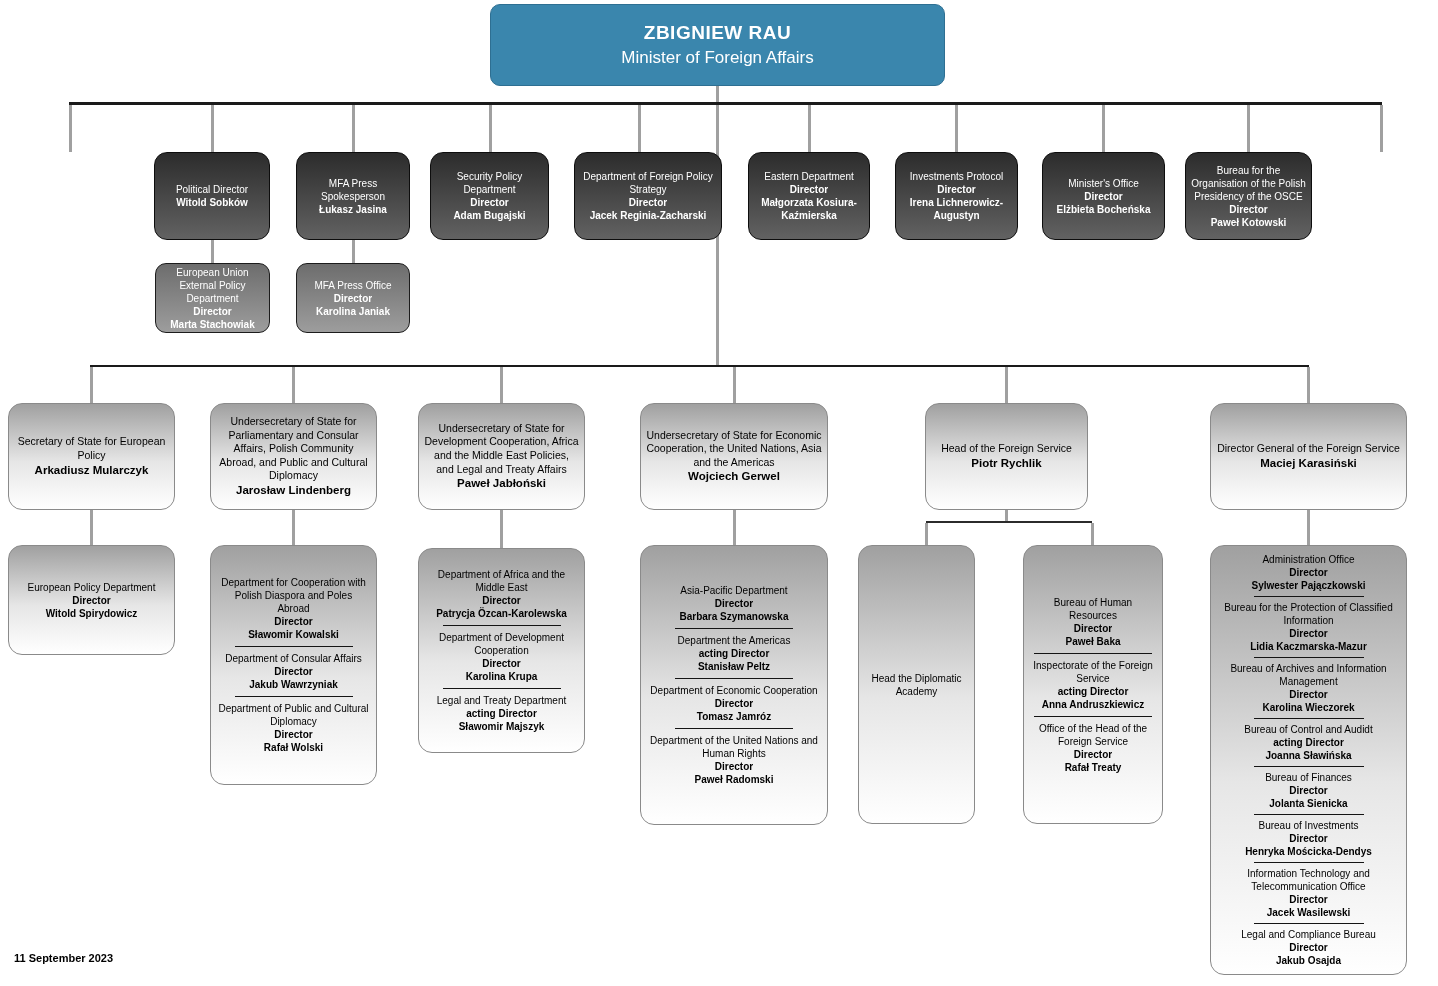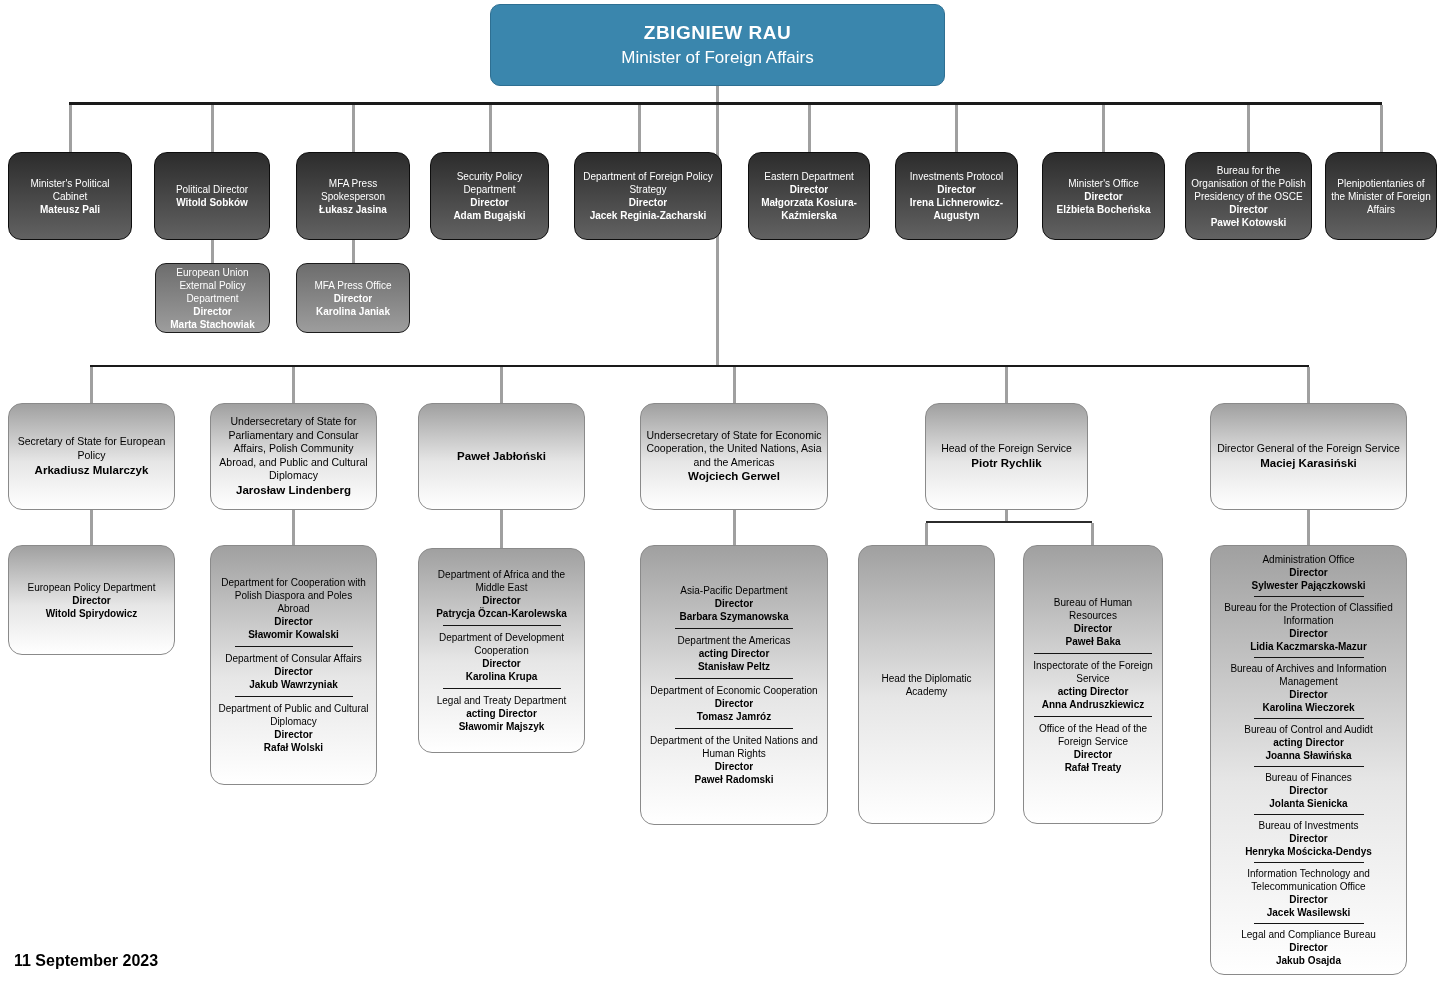--- a/index.html
+++ b/index.html
@@ -44,21 +44,21 @@
   .unit{font-weight:normal;}
   .person{font-weight:bold;}
   .sec{padding:0 2px;}
   .divider{width:118px;height:0;border-top:1.5px solid #141414;margin:5px auto;}
   .t3-tall .divider{margin:4px auto;width:110px;}
   
   .hline{position:absolute;background:#1a1a1a;height:3px;}
   .hline2{position:absolute;background:#2b2b2b;height:2px;}
   .vline{position:absolute;background:#a0a0a0;width:3px;}
   .date{
-    position:absolute;left:14px;top:952px;font-size:16px;font-weight:bold;color:#000;
+    position:absolute;left:14px;top:952px;font-size:11px;font-weight:bold;color:#000;
   }
 </style>
 </head>
 <body>
 
 <div id="canvas">
 
   <div class="vline" style="left:716px;top:86px;height:281px"></div>
   <div class="hline" style="left:69px;top:102px;width:1313px"></div>
   <div class="vline" style="left:69px;top:105px;height:47px"></div>
@@ -90,24 +90,20 @@
   <div class="vline" style="left:1005px;top:508px;height:14px"></div>
   <div class="hline2" style="left:926px;top:521px;width:166px"></div>
   <div class="vline" style="left:925px;top:523px;height:22px"></div>
   <div class="vline" style="left:1091px;top:523px;height:22px"></div>
 
   <div class="box minister">
     <div class="m-name">ZBIGNIEW RAU</div>
     <div class="m-role">Minister of Foreign Affairs</div>
   </div>
 
-  <div class="box dark t1" style="left:8px;width:124px">
-    <div class="unit">Minister's Political Cabinet</div>
-    <div class="person">Mateusz Pali</div>
-  </div>
   <div class="box dark t1" style="left:154px;width:116px">
     <div class="unit">Political Director</div>
     <div class="person">Witold Sobków</div>
   </div>
   <div class="box dark t1" style="left:296px;width:114px">
     <div class="unit">MFA Press Spokesperson</div>
     <div class="person">Łukasz Jasina</div>
   </div>
   <div class="box dark t1" style="left:430px;width:119px">
     <div class="unit">Security Policy Department</div>
@@ -132,23 +128,20 @@
   <div class="box dark t1" style="left:1042px;width:123px">
     <div class="unit">Minister's Office</div>
     <div class="person">Director</div>
     <div class="person">Elżbieta Bocheńska</div>
   </div>
   <div class="box dark t1" style="left:1185px;width:127px">
     <div class="unit">Bureau for the Organisation of the Polish Presidency of the OSCE</div>
     <div class="person">Director</div>
     <div class="person">Paweł Kotowski</div>
   </div>
-  <div class="box dark t1" style="left:1325px;width:112px">
-    <div class="unit">Plenipotientanies of the Minister of Foreign Affairs</div>
-  </div>
 
   <div class="box mid t1b" style="left:155px;width:115px">
     <div class="unit">European Union External Policy Department</div>
     <div class="person">Director</div>
     <div class="person">Marta Stachowiak</div>
   </div>
   <div class="box mid t1b" style="left:296px;width:114px">
     <div class="unit">MFA Press Office</div>
     <div class="person">Director</div>
     <div class="person">Karolina Janiak</div>
@@ -156,20 +149,21 @@
 
   <div class="box grad t2" style="left:8px;width:167px">
     <div class="unit">Secretary of State for European Policy</div>
     <div class="person">Arkadiusz Mularczyk</div>
   </div>
   <div class="box grad t2" style="left:210px;width:167px">
     <div class="unit">Undersecretary of State for Parliamentary and Consular Affairs, Polish Community Abroad, and Public and Cultural Diplomacy</div>
     <div class="person">Jarosław Lindenberg</div>
   </div>
   <div class="box grad t2" style="left:418px;width:167px">
+    <div class="unit">Undersecretary of State for Development Cooperation, Africa and the Middle East Policies, and Legal and Treaty Affairs</div>
     <div class="person">Paweł Jabłoński</div>
   </div>
   <div class="box grad t2" style="left:640px;width:188px">
     <div class="unit">Undersecretary of State for Economic Cooperation, the United Nations, Asia and the Americas</div>
     <div class="person">Wojciech Gerwel</div>
   </div>
   <div class="box grad t2" style="left:925px;width:163px">
     <div class="unit">Head of the Foreign Service</div>
     <div class="person">Piotr Rychlik</div>
   </div>
@@ -245,21 +239,21 @@
       <div class="person">Tomasz Jamróz</div>
     </div>
     <div class="divider"></div>
     <div class="sec">
       <div class="unit">Department of the United Nations and Human Rights</div>
       <div class="person">Director</div>
       <div class="person">Paweł Radomski</div>
     </div>
   </div>
 
-  <div class="box grad" style="left:858px;top:545px;width:137px;height:279px">
+  <div class="box grad" style="left:858px;top:545px;width:117px;height:279px">
     <div class="sec">
       <div class="unit">Head the Diplomatic Academy</div>
     </div>
   </div>
 
   <div class="box grad" style="left:1023px;top:545px;width:140px;height:279px">
     <div class="sec">
       <div class="unit">Bureau of Human Resources</div>
       <div class="person">Director</div>
       <div class="person">Paweł Baka</div>

